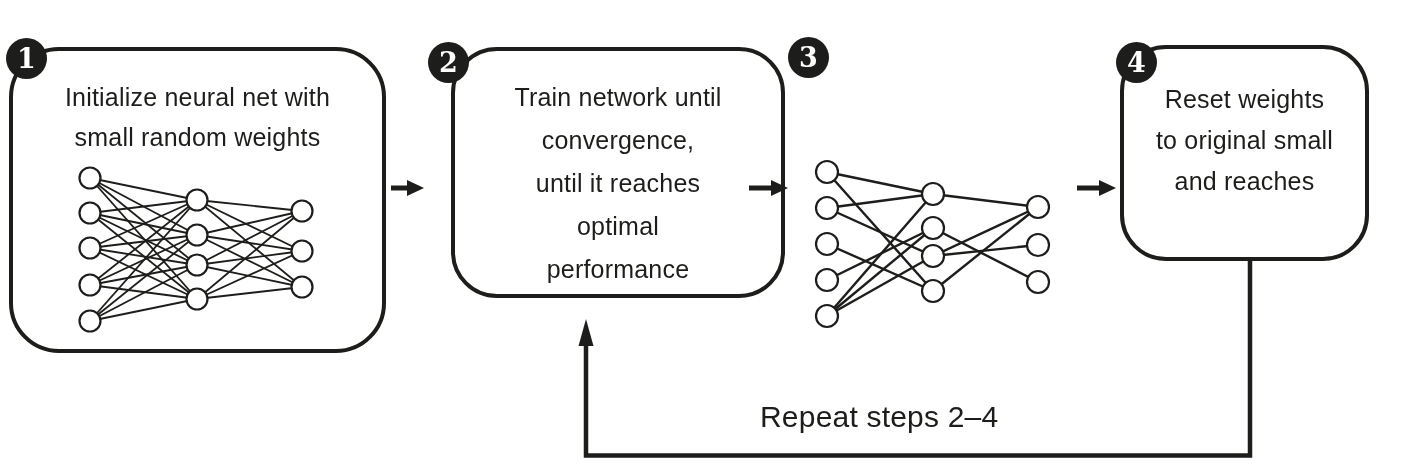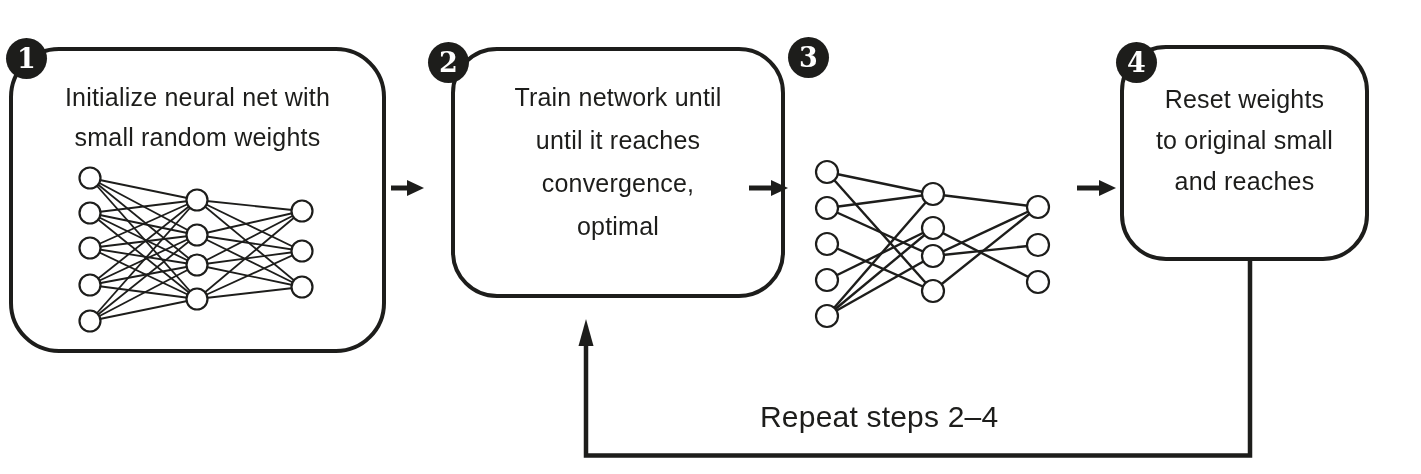--- a/index.html
+++ b/index.html
@@ -141,23 +141,24 @@
   <div class="box" id="box1">
     <div class="lines">
       <div class="line">Initialize neural net with</div>
       <div class="line">small random weights</div>
     </div>
   </div>
 
   <div class="box" id="box2">
     <div class="lines">
       <div class="line">Train network until</div>
+      <div class="line">convergence,</div>
       <div class="line">until it reaches</div>
-      <div class="line">convergence,</div>
       <div class="line">optimal</div>
+      <div class="line">performance</div>
     </div>
   </div>
 
 
   <div class="box" id="box4">
     <div class="lines">
       <div class="line">Reset weights</div>
       <div class="line">to original small</div>
       <div class="line">and reaches</div>
     </div>

